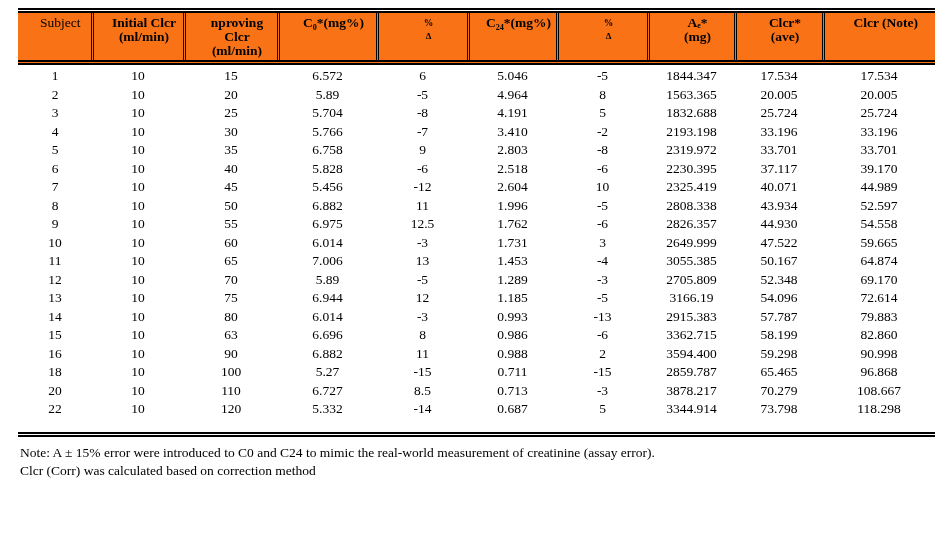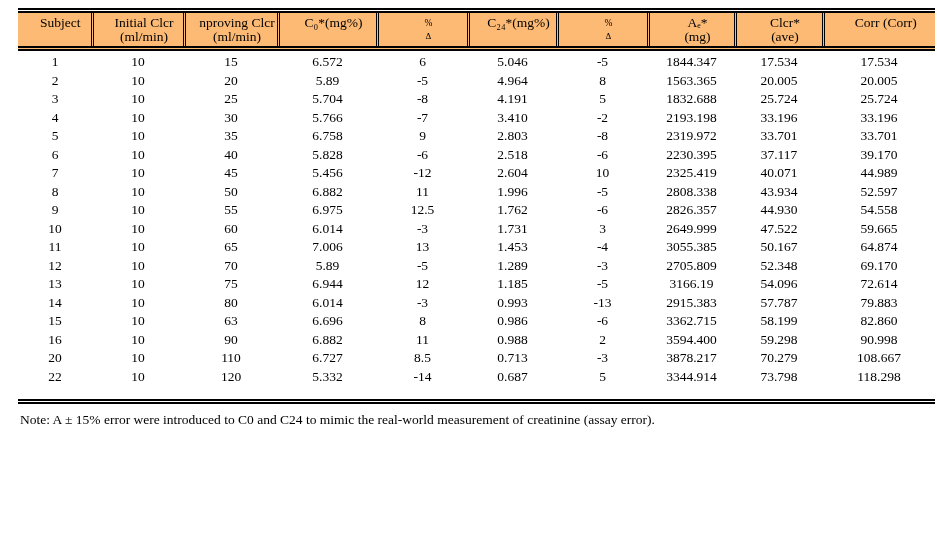--- a/index.html
+++ b/index.html
@@ -23,31 +23,32 @@
     border-top: 5px double #000;
     border-bottom: 5px double #000;
     box-sizing: border-box;
   }
   table {
     border-collapse: collapse;
     table-layout: fixed;
     width: 100%;
   }
   thead th {
-    background: #fdba74;
+    background: #f97316;
     border-bottom: 5px double #000;
     font-weight: normal;
     font-size: 13.5px;
     line-height: 14px;
     vertical-align: top;
     padding: 3px 0 2px 12px;
     text-align: center;
   }
   thead th + th {
     border-left: 3px double #000;
+    font-weight: bold;
   }
   thead th .l1, thead th .l2 { display: block; }
   thead th.small-col .l1 { font-size: 9.5px; line-height: 14px; }
   thead th.small-col .l2 { font-size: 9px; line-height: 13px; }
   tbody td {
     font-size: 13.5px;
     text-align: center;
     padding: 0;
     height: 18.5px;
     line-height: 18.5px;
@@ -110,21 +111,21 @@
             </th>
             <th>
               <span class="l1">Aₑ*</span>
               <span class="l2">(mg)</span>
             </th>
             <th>
               <span class="l1">Clcr*</span>
               <span class="l2">(ave)</span>
             </th>
             <th>
-              <span class="l1">Corr (Corr)</span>
+              <span class="l1">Clcr (Note)</span>
             </th>
           </tr>
       </thead>
       <tbody>
           <tr>
             <td>1</td>
             <td>10</td>
             <td>15</td>
             <td>6.572</td>
             <td>6</td>
@@ -308,20 +309,32 @@
             <td>90</td>
             <td>6.882</td>
             <td>11</td>
             <td>0.988</td>
             <td>2</td>
             <td>3594.400</td>
             <td>59.298</td>
             <td>90.998</td>
           </tr>
           <tr>
+            <td>18</td>
+            <td>10</td>
+            <td>100</td>
+            <td>5.27</td>
+            <td>-15</td>
+            <td>0.711</td>
+            <td>-15</td>
+            <td>2859.787</td>
+            <td>65.465</td>
+            <td>96.868</td>
+          </tr>
+          <tr>
             <td>20</td>
             <td>10</td>
             <td>110</td>
             <td>6.727</td>
             <td>8.5</td>
             <td>0.713</td>
             <td>-3</td>
             <td>3878.217</td>
             <td>70.279</td>
             <td>108.667</td>
@@ -338,15 +351,16 @@
             <td>73.798</td>
             <td>118.298</td>
           </tr>
         </tbody>
     </table>
     <div class="table-spacer"></div>
   </div>
 
   <div class="notes">
     <div class="note-line">Note: A ± 15% error were introduced to C0 and C24 to mimic the real-world measurement of creatinine (assay error).</div>
+    <div class="note-line">Clcr (Corr) was calculated based on correction method</div>
   </div>
 
 </div>
 
 </body></html>

